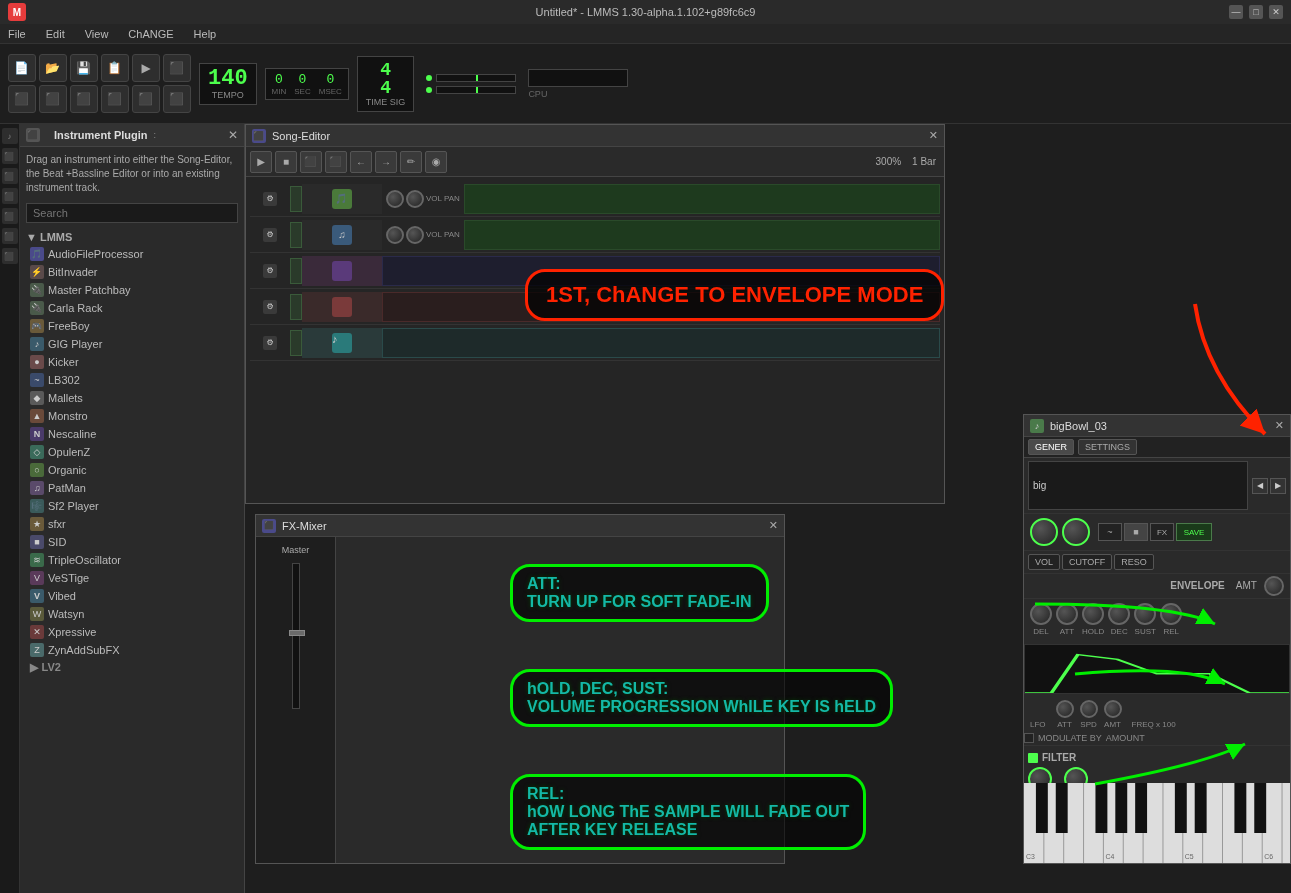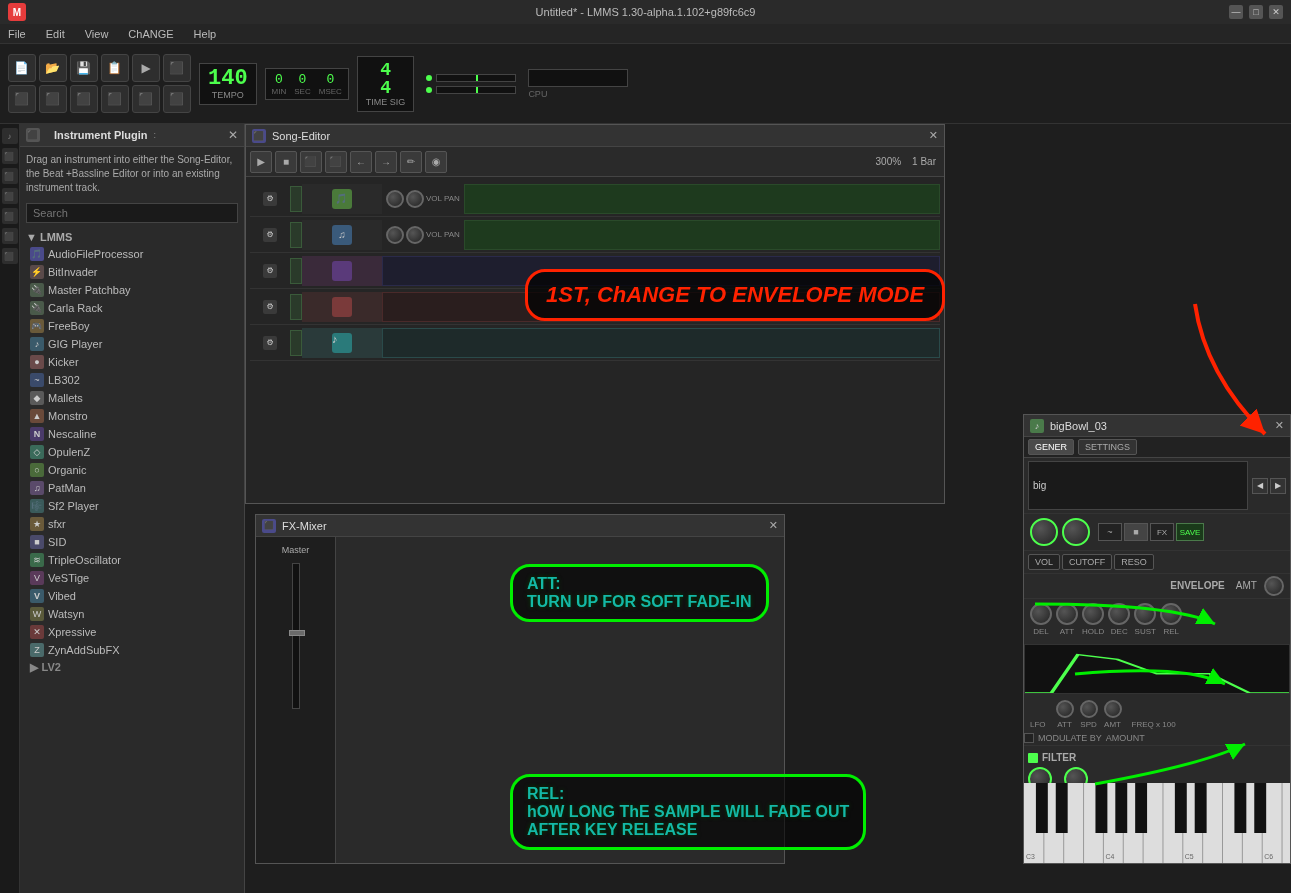--- a/index.html
+++ b/index.html
@@ -417,21 +417,20 @@
       border: 3px solid #ff2200;
       border-radius: 20px;
       padding: 10px 18px;
       background: rgba(0,0,0,0.7);
     }
     .ann-red-text {
       color: #ff2200;
       font-size: 22px;
       font-weight: bold;
       font-family: Arial, sans-serif;
-      font-style: italic;
     }
 
     
     .effects-chain-label {
       color: #aaa; font-size: 10px; padding: 4px 8px;
       border-bottom: 1px solid #333;
     }
 
     .lv2-label {
       color: #888; font-size: 11px; font-weight: bold;
@@ -827,21 +826,21 @@
         </div>
         <div class="knob">
           <div class="knob-circle green" style="width:28px;height:28px;"></div>
         </div>
 
         <div style="display:flex;flex-direction:column;gap:2px;margin-left:4px;">
           <div style="display:flex;gap:2px;">
             <div style="width:24px;height:18px;background:#222;border:1px solid #555;display:flex;align-items:center;justify-content:center;font-size:9px;color:#aaa;cursor:pointer;">~</div>
             <div style="width:24px;height:18px;background:#444;border:1px solid #555;display:flex;align-items:center;justify-content:center;font-size:9px;color:#aaa;cursor:pointer;">■</div>
             <div style="width:24px;height:18px;background:#222;border:1px solid #555;display:flex;align-items:center;justify-content:center;font-size:8px;color:#aaa;cursor:pointer;">FX</div>
-            <div style="width:28px;height:18px;background:#1a3a1a;border:1px solid #4a7a4a;display:flex;align-items:center;justify-content:center;font-size:8px;color:#4dff4d;cursor:pointer;">SAVE</div>
+            <div style="width:36px;height:18px;background:#1a3a1a;border:1px solid #4a7a4a;display:flex;align-items:center;justify-content:center;font-size:8px;color:#4dff4d;cursor:pointer;">SAVE</div>
           </div>
         </div>
       </div>
 
       <div style="display:flex;gap:2px;padding:3px 4px;border-bottom:1px solid #333;">
         <div style="padding:2px 6px;background:#222;border:1px solid #555;color:#aaa;font-size:9px;cursor:pointer;border-radius:2px;">VOL</div>
         <div style="padding:2px 6px;background:#222;border:1px solid #555;color:#aaa;font-size:9px;cursor:pointer;border-radius:2px;">CUTOFF</div>
         <div style="padding:2px 6px;background:#222;border:1px solid #555;color:#aaa;font-size:9px;cursor:pointer;border-radius:2px;">RESO</div>
       </div>
 
@@ -977,20 +976,25 @@
         </marker>
       </defs>
     </svg>
 
     <div class="annotation" style="top:440px;left:265px;">
       <div class="ann-bubble">
         <div class="ann-text">ATT:<br>TURN UP FOR SOFT FADE-IN</div>
       </div>
     </div>
 
+    <div class="annotation" style="top:545px;left:265px;">
+      <div class="ann-bubble">
+        <div class="ann-text">hOLD, DEC, SUST:<br>VOLUME PROGRESSION WhILE KEY IS hELD</div>
+      </div>
+    </div>
 
     <div class="annotation" style="top:650px;left:265px;">
       <div class="ann-bubble">
         <div class="ann-text">REL:<br>hOW LONG ThE SAMPLE WILL FADE OUT<br>AFTER KEY RELEASE</div>
       </div>
     </div>
 
     <svg style="position:absolute;top:430px;left:250px;width:800px;height:450px;pointer-events:none;z-index:98;">
       <defs>
         <marker id="arrowGreen" markerWidth="8" markerHeight="8" refX="6" refY="3" orient="auto">

